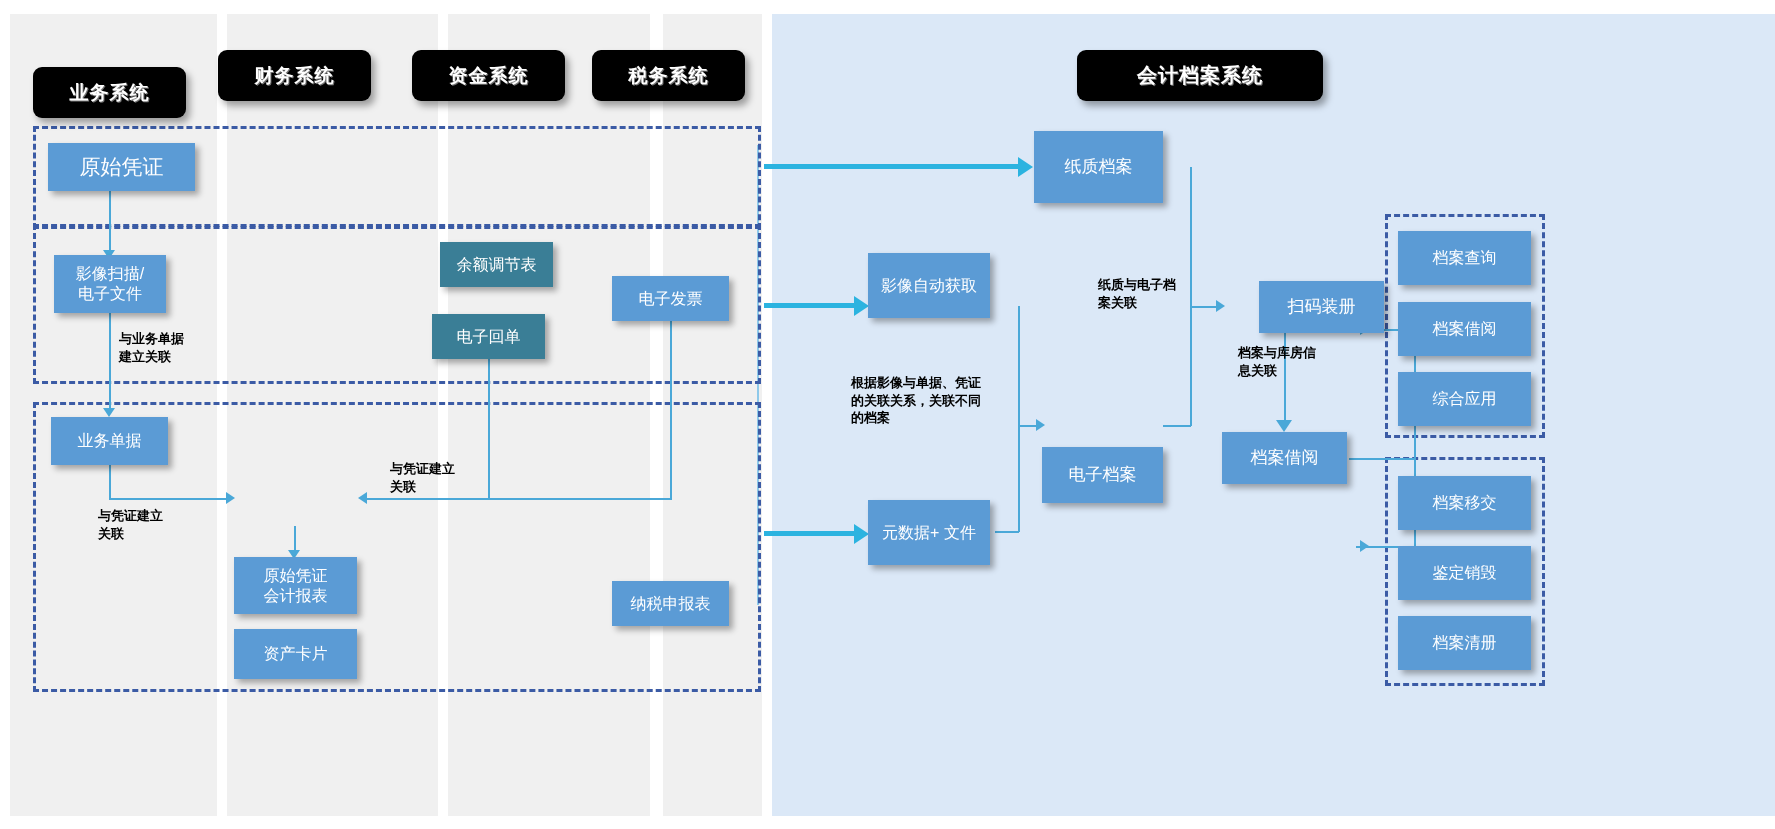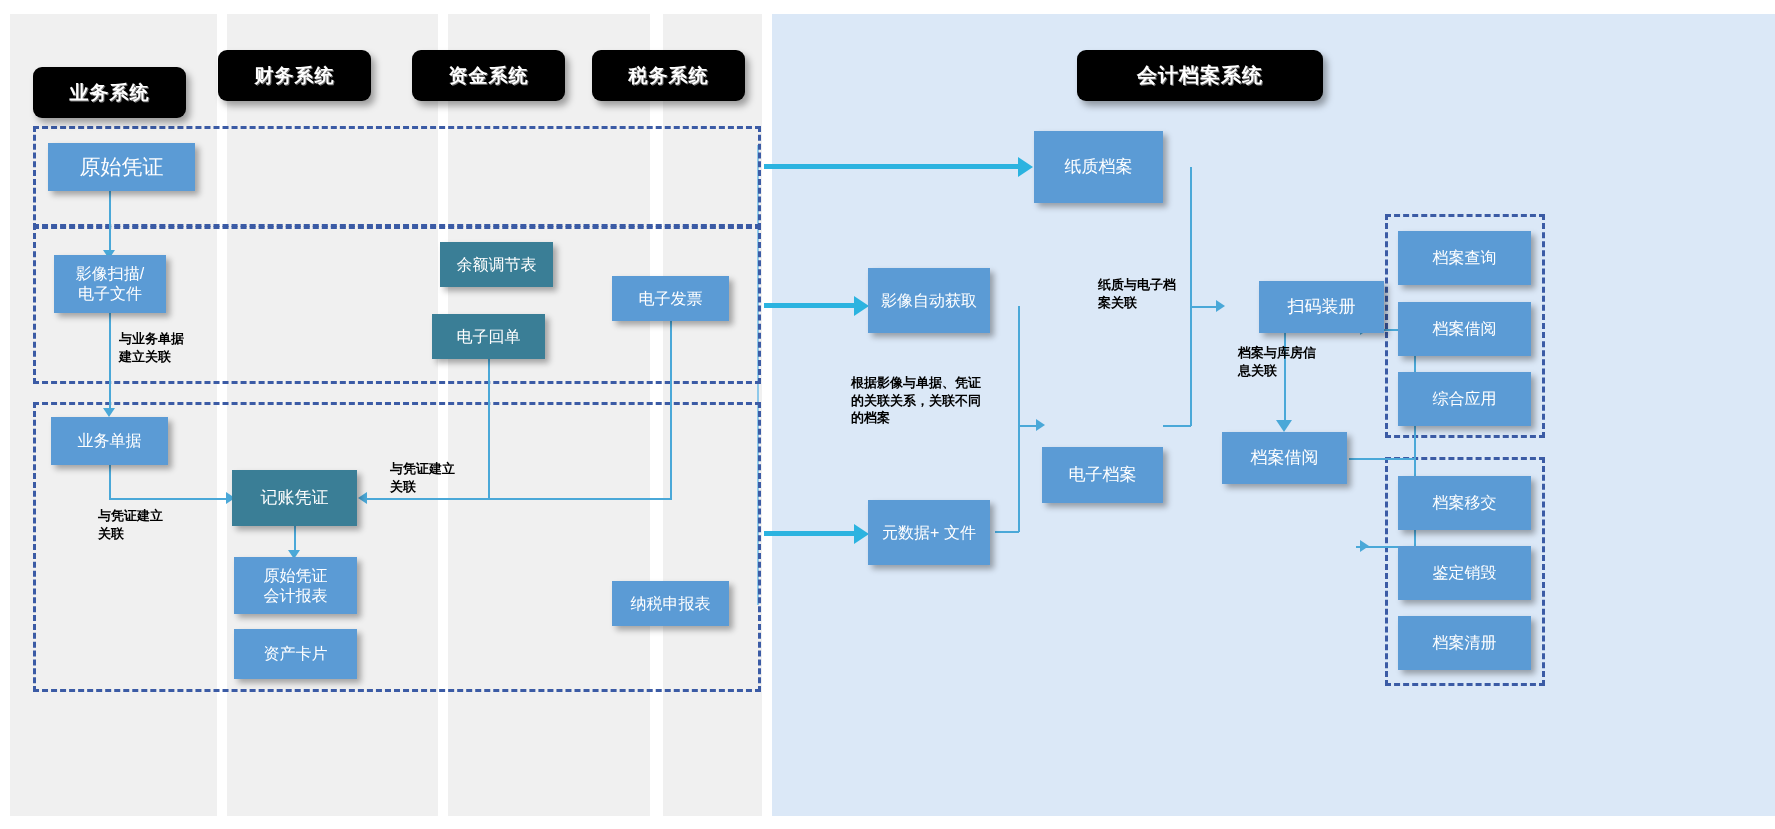--- a/index.html
+++ b/index.html
@@ -151,23 +151,20 @@
 
   <div class="box lt" style="left:54px;top:255px;width:112px;height:58px;font-size:16px;">
     <span>影像扫描/
 电子文件</span>
   </div>
 
   <div class="box lt" style="left:51px;top:417px;width:117px;height:48px;font-size:16px;">
     <span>业务单据</span>
   </div>
 
-  <div class="box dk" style="left:232px;top:470px;width:125px;height:56px;font-size:17px;">
-    <span>记账凭证</span>
-  </div>
 
   <div class="box lt" style="left:234px;top:557px;width:123px;height:57px;font-size:16px;">
     <span>原始凭证
 会计报表</span>
   </div>
 
   <div class="box lt" style="left:234px;top:629px;width:123px;height:50px;font-size:16px;">
     <span>资产卡片</span>
   </div>
 
@@ -184,21 +181,21 @@
   </div>
 
   <div class="box lt" style="left:612px;top:581px;width:117px;height:45px;font-size:16px;">
     <span>纳税申报表</span>
   </div>
 
   <div class="box lt" style="left:1034px;top:131px;width:129px;height:72px;font-size:17px;">
     <span>纸质档案</span>
   </div>
 
-  <div class="box lt" style="left:868px;top:268px;width:122px;height:65px;font-size:16px;">
+  <div class="box lt" style="left:868px;top:253px;width:122px;height:65px;font-size:16px;">
     <span>影像自动获取</span>
   </div>
 
   <div class="box lt" style="left:868px;top:500px;width:122px;height:65px;font-size:16px;">
     <span>元数据+ 文件</span>
   </div>
 
   <div class="box lt" style="left:1042px;top:399px;width:121px;height:56px;font-size:17px;margin-top:48px;">
     <span>电子档案</span>
   </div>

